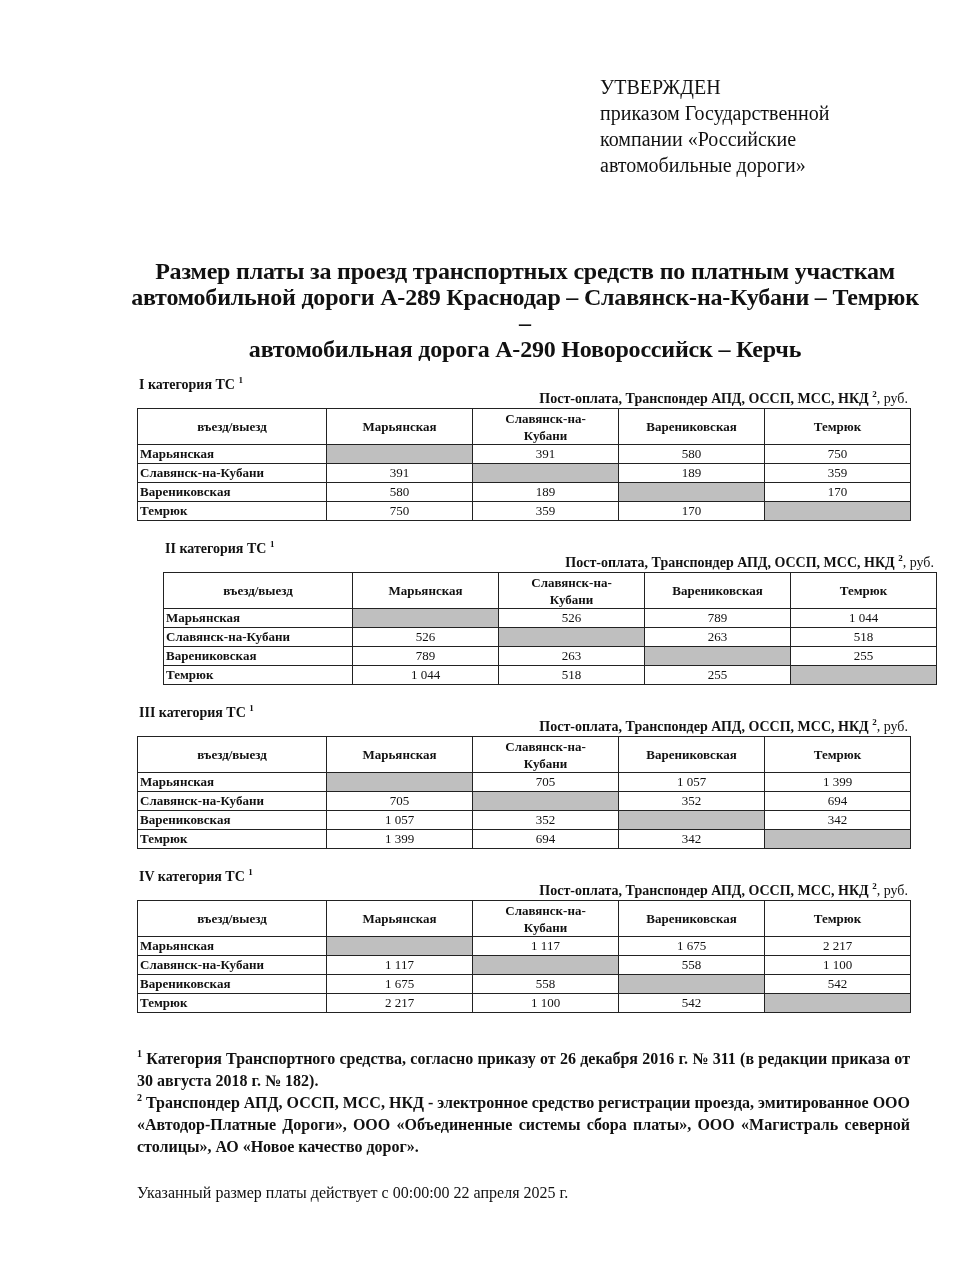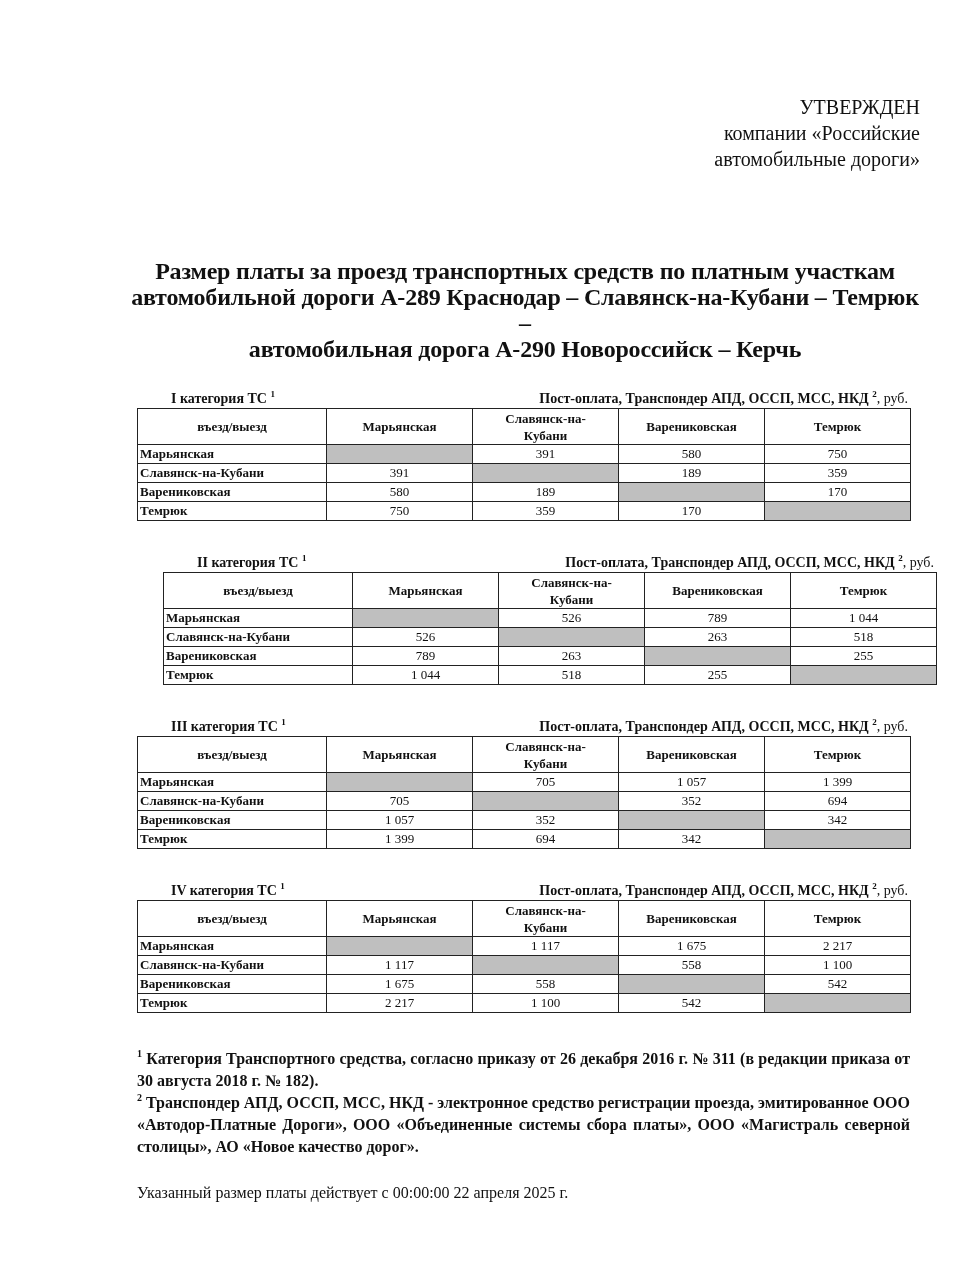--- a/index.html
+++ b/index.html
@@ -1,41 +1,42 @@
 <!DOCTYPE html>
 <html><head>
 <meta charset="utf-8">
 <style>
   html, body { margin:0; padding:0; background:#ffffff; }
   body { width:955px; height:1280px; position:relative; overflow:hidden; font-family:"Liberation Serif", "DejaVu Serif", serif; color:#111; }
-  .approved { position:absolute; left:600px; top:94px; width:320px; text-align:right; font-size:20px; line-height:26px; }
+  .approved { position:absolute; left:600px; top:74px; width:320px; text-align:left; font-size:20px; line-height:26px; }
   .title { position:absolute; left:130px; top:258px; width:790px; text-align:center; font-weight:bold; font-size:24px; line-height:26px; letter-spacing:-0.2px; }
   .section { position:absolute; left:137px; width:773px; }
   .sec-head { position:relative; height:20px; font-size:14px; font-weight:bold; }
-  .sec-head .cat { position:absolute; left:2px; bottom:1px;margin-left:32px; }
+  .sec-head .cat { position:absolute; left:2px; bottom:15px; }
   .sec-head .pay { position:absolute; right:2px; bottom:1px; }
   .sec-head .pay .unit { font-weight:normal; }
   sup { font-size:9px; vertical-align:6px; line-height:0; }
   table { border-collapse:collapse; width:773px; table-layout:fixed; font-size:13px; }
   td, th { border:1.5px solid #222; padding:0 2px; height:18px; line-height:16px; }
   th { font-weight:bold; text-align:center; height:35px; line-height:17px; font-size:13px; }
   td.rowh { font-weight:bold; text-align:left; }
   td.val { text-align:center; }
   td.gray { background:#bfbfbf; }
   col.c0 { width:189px; } col.c1 { width:146px; } col.c2 { width:146px; } col.c3 { width:146px; } col.c4 { width:146px; }
   .notes { position:absolute; left:137px; top:1048px; width:773px; font-size:16px; line-height:22px; text-align:justify;font-weight:bold; }
   .notes p { margin:0; }
   .notes sup { font-size:10px; vertical-align:7px; }
   .effective { position:absolute; left:137px; top:1184px; font-size:16px; }
 </style>
 </head>
 <body>
 
 <div class="approved">
   <div>УТВЕРЖДЕН</div>
+  <div>приказом Государственной</div>
   <div>компании «Российские</div>
   <div>автомобильные дороги»</div>
 </div>
 
 <div class="title">
   <div>Размер платы за проезд транспортных средств по платным участкам</div>
   <div>автомобильной дороги А-289 Краснодар – Славянск-на-Кубани – Темрюк –</div>
   <div>автомобильная дорога А-290 Новороссийск – Керчь</div>
 </div>
 

